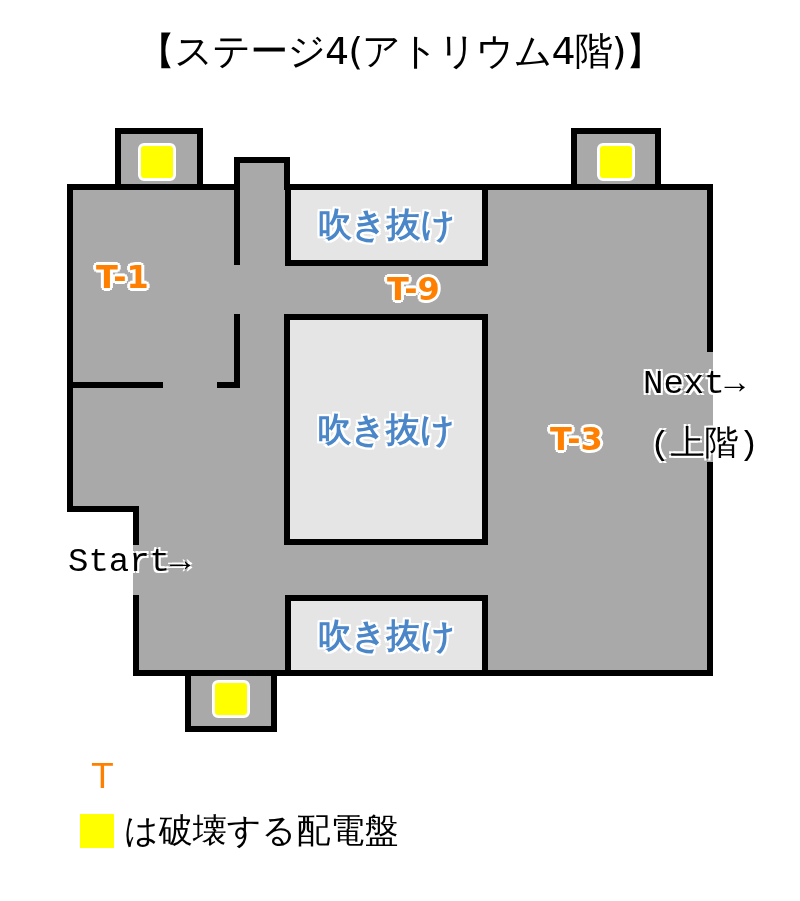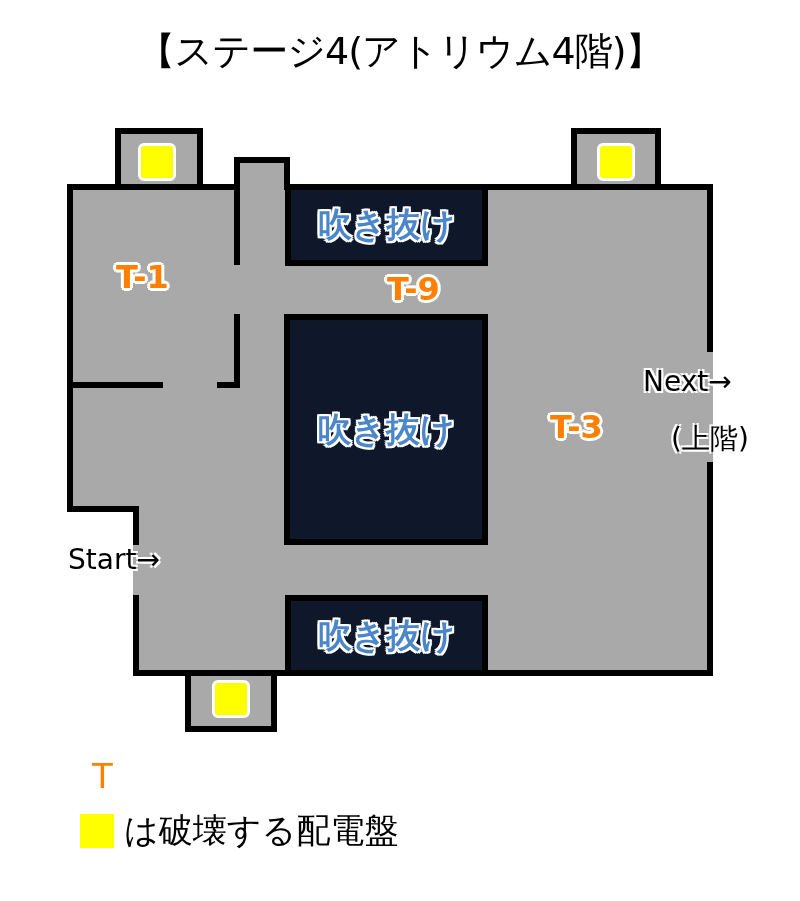--- a/index.html
+++ b/index.html
@@ -3,34 +3,34 @@
 <meta charset="utf-8">
 <style>
   html, body { margin: 0; padding: 0; background: #ffffff; }
   body { width: 800px; height: 901px; position: relative; overflow: hidden;
          font-family: "DejaVu Sans", "Liberation Sans", sans-serif; }
   .title { position: absolute; left: 0; top: 26px; width: 800px; text-align: center;
            font-size: 38px; color: #000; letter-spacing: -1px; }
   .abs { position: absolute; box-sizing: border-box; }
   .floor { background: #a9a9a9; }
   .wall { background: #000; }
-  .atrium { background: #0f172a; border: 6px solid #000; display: flex;
+  .atrium { background: #e5e5e5; border: 6px solid #000; display: flex;
             align-items: center; justify-content: center; text-align: center; }
   .outline-white { color: #4a86c8;
     text-shadow: -2px -2px 0 #fff, 2px -2px 0 #fff, -2px 2px 0 #fff, 2px 2px 0 #fff,
                  0 -2px 0 #fff, 0 2px 0 #fff, -2px 0 0 #fff, 2px 0 0 #fff; }
   .panel-room { background: #a9a9a9; border: 6px solid #000; border-bottom: none; }
   .panel-room.bottom { border-top: none; border-bottom: 6px solid #000; }
   .panel { position: absolute; width: 38px; height: 38px; background: #ffff00;
            border: 3px solid #fff; border-radius: 6px; box-sizing: border-box; }
   .terminal { position: absolute; font-size: 32px; font-weight: bold; color: #ff8000;
     text-shadow: -2px -2px 0 #fff, 2px -2px 0 #fff, -2px 2px 0 #fff, 2px 2px 0 #fff,
                  0 -3px 0 #fff, 0 3px 0 #fff, -3px 0 0 #fff, 3px 0 0 #fff; }
-  .waylabel { position: absolute; font-size: 28px; color: #000;
-    text-shadow: -2px -2px 0 #fff, 2px -2px 0 #fff, -2px 2px 0 #fff, 2px 2px 0 #fff; }
+  .waylabel { position: absolute; font-size: 34px; color: #000;
+    text-shadow: -2px -2px 0 #fff, 2px -2px 0 #fff, -2px 2px 0 #fff, 2px 2px 0 #fff; font-family: Liberation Mono, monospace; }
   .legend-row { position: absolute; left: 80px; font-size: 34px; color: #000; display: flex; align-items: center; }
   .legend-t { color: #ff8000; margin-left: 12px; margin-right: 2px; }
   .legend-swatch { width: 34px; height: 34px; background: #ffff00; margin-right: 10px; }
 </style>
 </head>
 <body>
 
 <div class="title">【ステージ4(アトリウム4階)】</div>
 
 <div>
@@ -70,27 +70,27 @@
   <div class="abs atrium" style="left:285px; top:184px; width:203px; height:82px;">
     <span class="outline-white" style="font-size:34px; font-weight:bold;">吹き抜け</span>
   </div>
   <div class="abs atrium" style="left:284px; top:314px; width:204px; height:231px;">
     <span class="outline-white" style="font-size:34px; font-weight:bold;">吹き抜け</span>
   </div>
   <div class="abs atrium" style="left:285px; top:595px; width:203px; height:81px;">
     <span class="outline-white" style="font-size:34px; font-weight:bold;">吹き抜け</span>
   </div>
 
-  <div class="terminal" style="left:116px; top:258px;">T-1</div>
+  <div class="terminal" style="left:96px; top:258px;">T-1</div>
   <div class="terminal" style="left:387px; top:270px;">T-9</div>
-  <div class="terminal" style="left:550px; top:408px;text-align:right;">T-3</div>
+  <div class="terminal" style="left:550px; top:420px;text-align:right;">T-3</div>
 
   <div class="waylabel" style="left:68px; top:543px;">Start→</div>
   <div class="waylabel" style="left:643px; top:365px;">Next→</div>
-  <div class="waylabel" style="left:650px; top:420px;margin-left:21px;">(上階)</div>
+  <div class="waylabel" style="left:650px; top:420px;">(上階)</div>
 </div>
 
 <div class="legend-row" style="top:756px;">
   <span class="legend-t">T</span>
 </div>
 <div class="legend-row" style="top:808px;">
   <span class="legend-swatch"></span>
   <span>は破壊する配電盤</span>
 </div>
 

